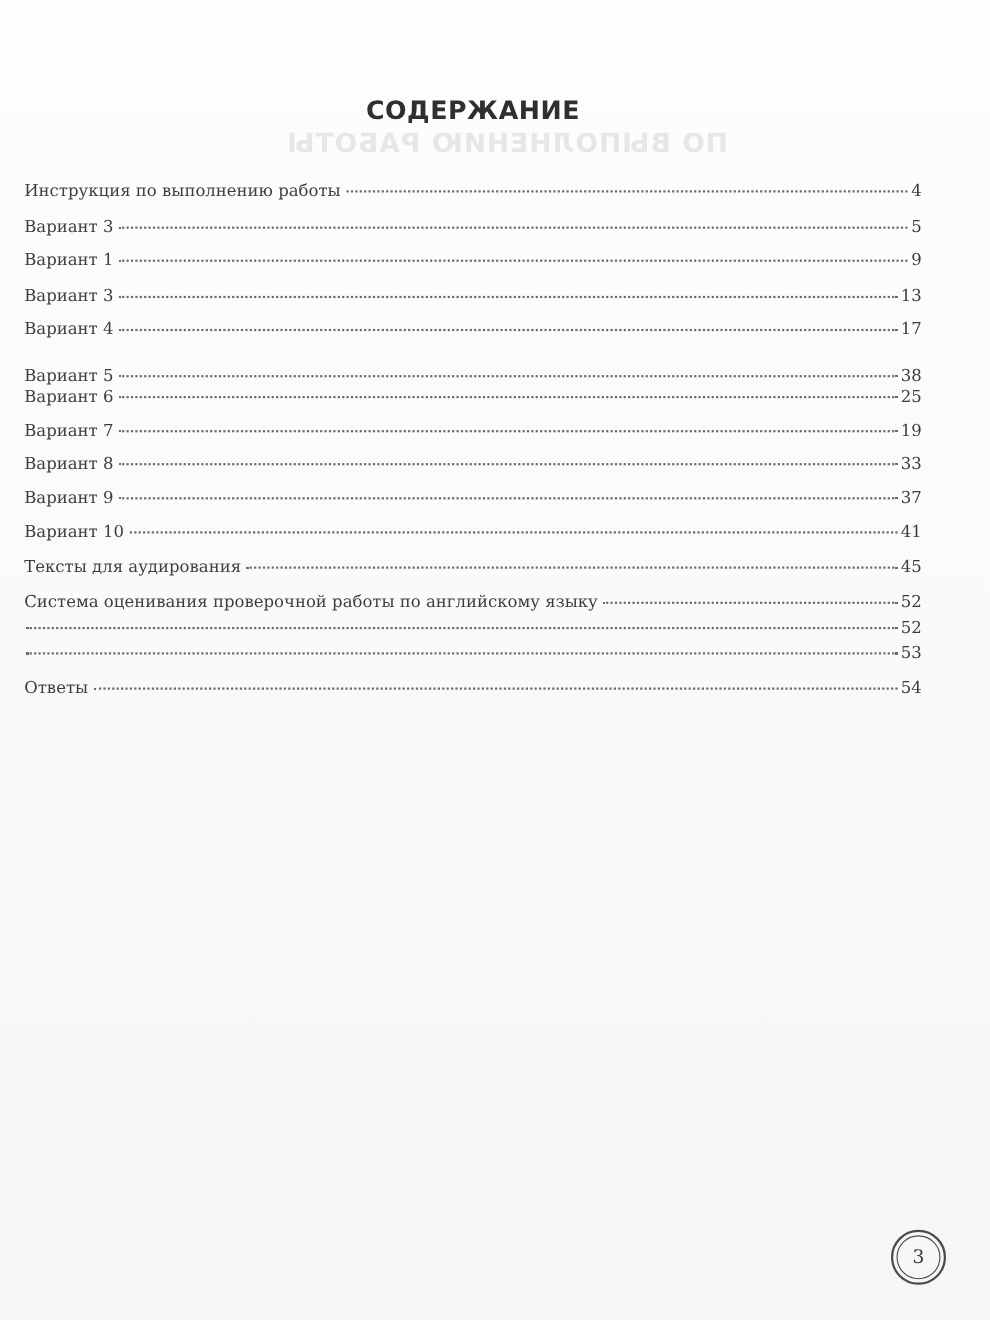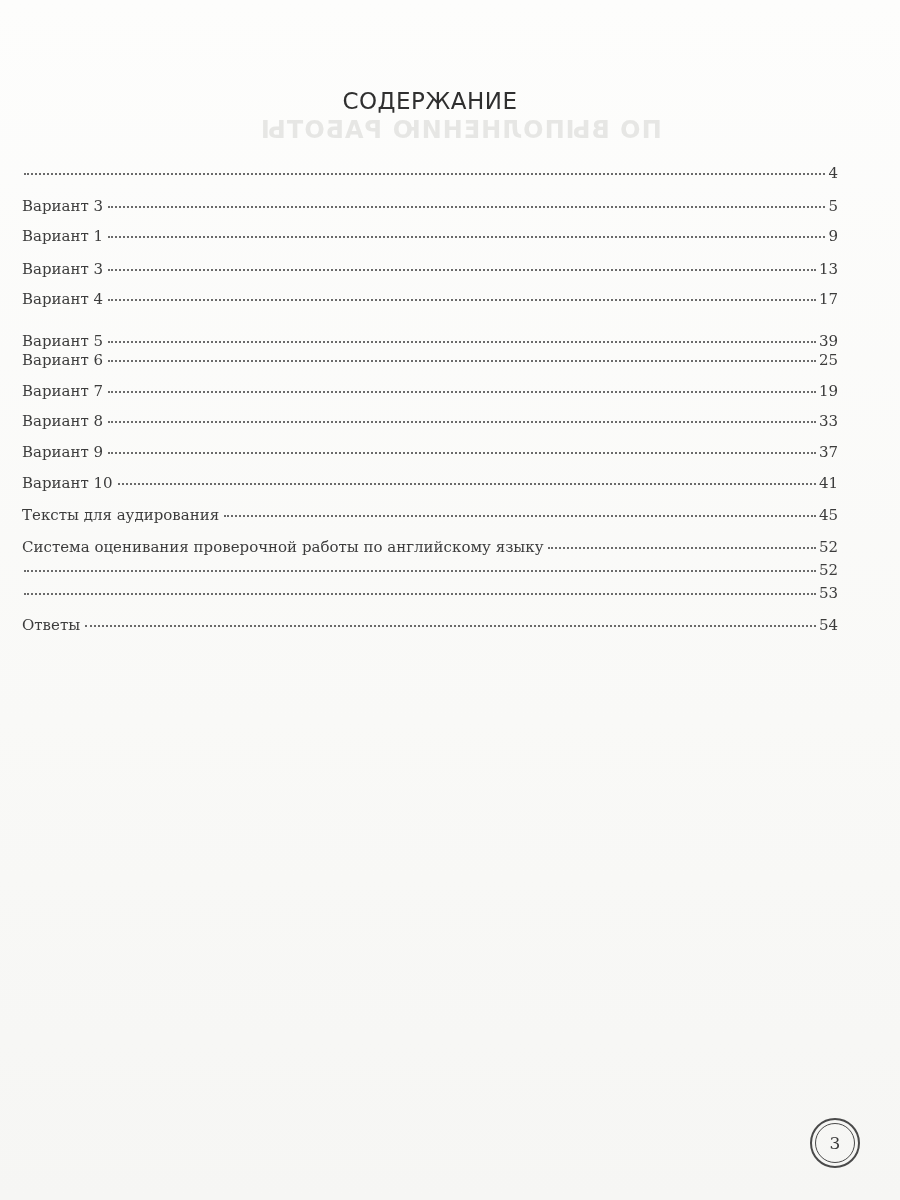--- a/index.html
+++ b/index.html
@@ -20,21 +20,21 @@
       inset: 0;
       background: linear-gradient(180deg, #fdfdfc 0%, #f9f9f7 60%, #f6f6f4 100%);
     }
     .title {
       position: absolute;
       top: 88px;
       left: 0;
       width: 860px;
       text-align: center;
       font-family: "DejaVu Sans", "Liberation Sans", sans-serif;
-      font-weight: normal;
+      font-weight: bold;
       font-size: 23px;
       letter-spacing: 0.5px;
       color: #2f2f2f;
     }
     .toc {
       position: absolute;
       left: 22px;
       top: 160px;
       width: 816px;
     }
@@ -112,20 +112,21 @@
 </head>
 <body>
 
 <div class="page-bg"></div>
 <div class="ghost">ПО ВЫПОЛНЕНИЮ РАБОТЫ</div>
 
 <div class="title">СОДЕРЖАНИЕ</div>
 
 <div class="toc">
   <div class="toc-row" style="top:2px">
+    <span class="toc-label">Инструкция по выполнению работы</span>
     <span class="toc-dots"></span>
     <span class="toc-page">4</span>
   </div>
   <div class="toc-row" style="top:35px">
     <span class="toc-label">Вариант 3</span>
     <span class="toc-dots"></span>
     <span class="toc-page">5</span>
   </div>
   <div class="toc-row" style="top:65px">
     <span class="toc-label">Вариант 1</span>
@@ -138,21 +139,21 @@
     <span class="toc-page">13</span>
   </div>
   <div class="toc-row" style="top:128px">
     <span class="toc-label">Вариант 4</span>
     <span class="toc-dots"></span>
     <span class="toc-page">17</span>
   </div>
   <div class="toc-row" style="top:170px">
     <span class="toc-label">Вариант 5</span>
     <span class="toc-dots"></span>
-    <span class="toc-page">39</span>
+    <span class="toc-page">38</span>
   </div>
   <div class="toc-row" style="top:189px">
     <span class="toc-label">Вариант 6</span>
     <span class="toc-dots"></span>
     <span class="toc-page">25</span>
   </div>
   <div class="toc-row" style="top:220px">
     <span class="toc-label">Вариант 7</span>
     <span class="toc-dots"></span>
     <span class="toc-page">19</span>

